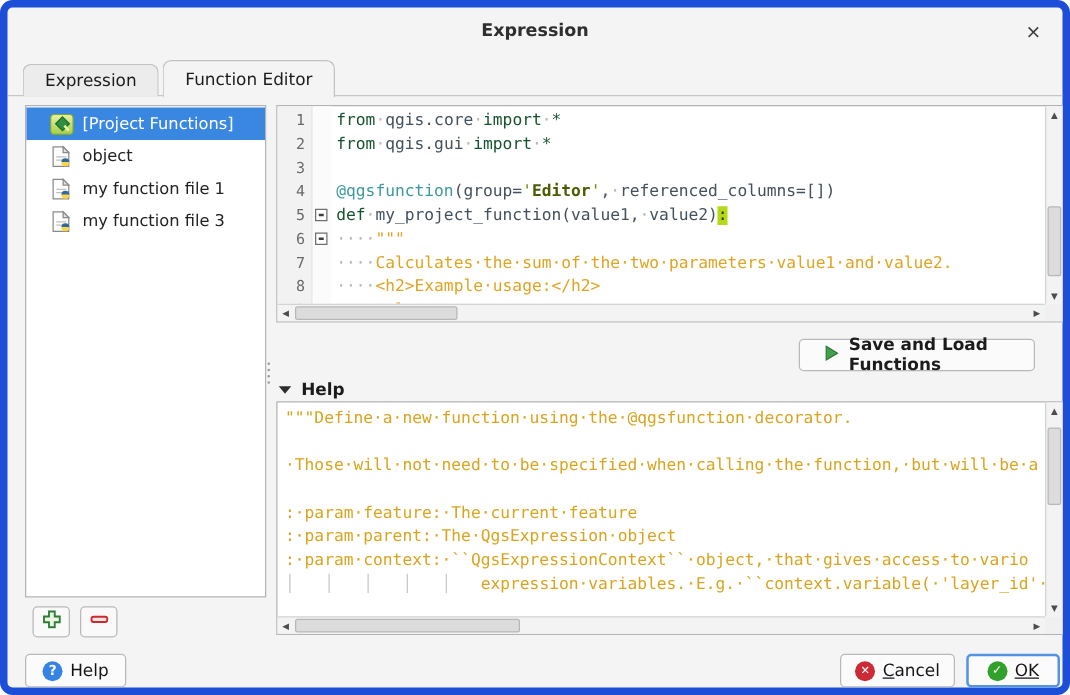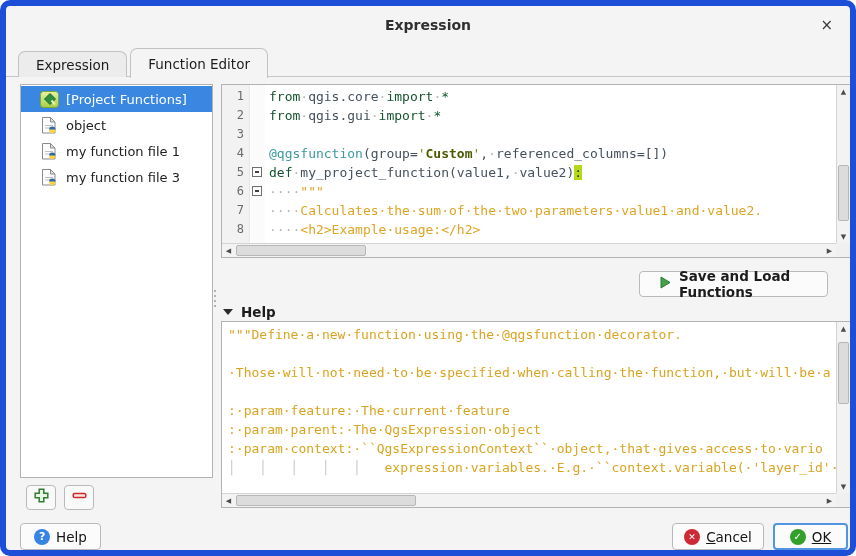--- a/index.html
+++ b/index.html
@@ -179,21 +179,21 @@
           <pre class="ed-code"><span class="c-kw">from</span><span class="c-ws">·</span><span class="c-id">qgis.gui</span><span class="c-ws">·</span><span class="c-kw">import</span><span class="c-ws">·</span><span class="c-kw">*</span></pre>
         </div>
         <div class="ed-row">
           <div class="ed-num">3</div>
           <div class="ed-fold"></div>
           <pre class="ed-code"></pre>
         </div>
         <div class="ed-row">
           <div class="ed-num">4</div>
           <div class="ed-fold"></div>
-          <pre class="ed-code"><span class="c-dec">@qgsfunction</span><span class="c-id">(group=</span><span class="c-str">'</span><span class="c-strb">Custom</span><span class="c-str">'</span><span class="c-id">,</span><span class="c-ws">·</span><span class="c-id">referenced_columns=[])</span></pre>
+          <pre class="ed-code"><span class="c-dec">@qgsfunction</span><span class="c-id">(group=</span><span class="c-str">'</span><span class="c-strb">Editor</span><span class="c-str">'</span><span class="c-id">,</span><span class="c-ws">·</span><span class="c-id">referenced_columns=[])</span></pre>
         </div>
         <div class="ed-row">
           <div class="ed-num">5</div>
           <div class="ed-fold">
             <div class="fold-box"></div>
           </div>
           <pre class="ed-code"><span class="c-kw">def</span><span class="c-ws">·</span><span class="c-id">my_project_function(value1,</span><span class="c-ws">·</span><span class="c-id">value2)</span><span class="c-id hl">:</span></pre>
         </div>
         <div class="ed-row">
           <div class="ed-num">6</div>

